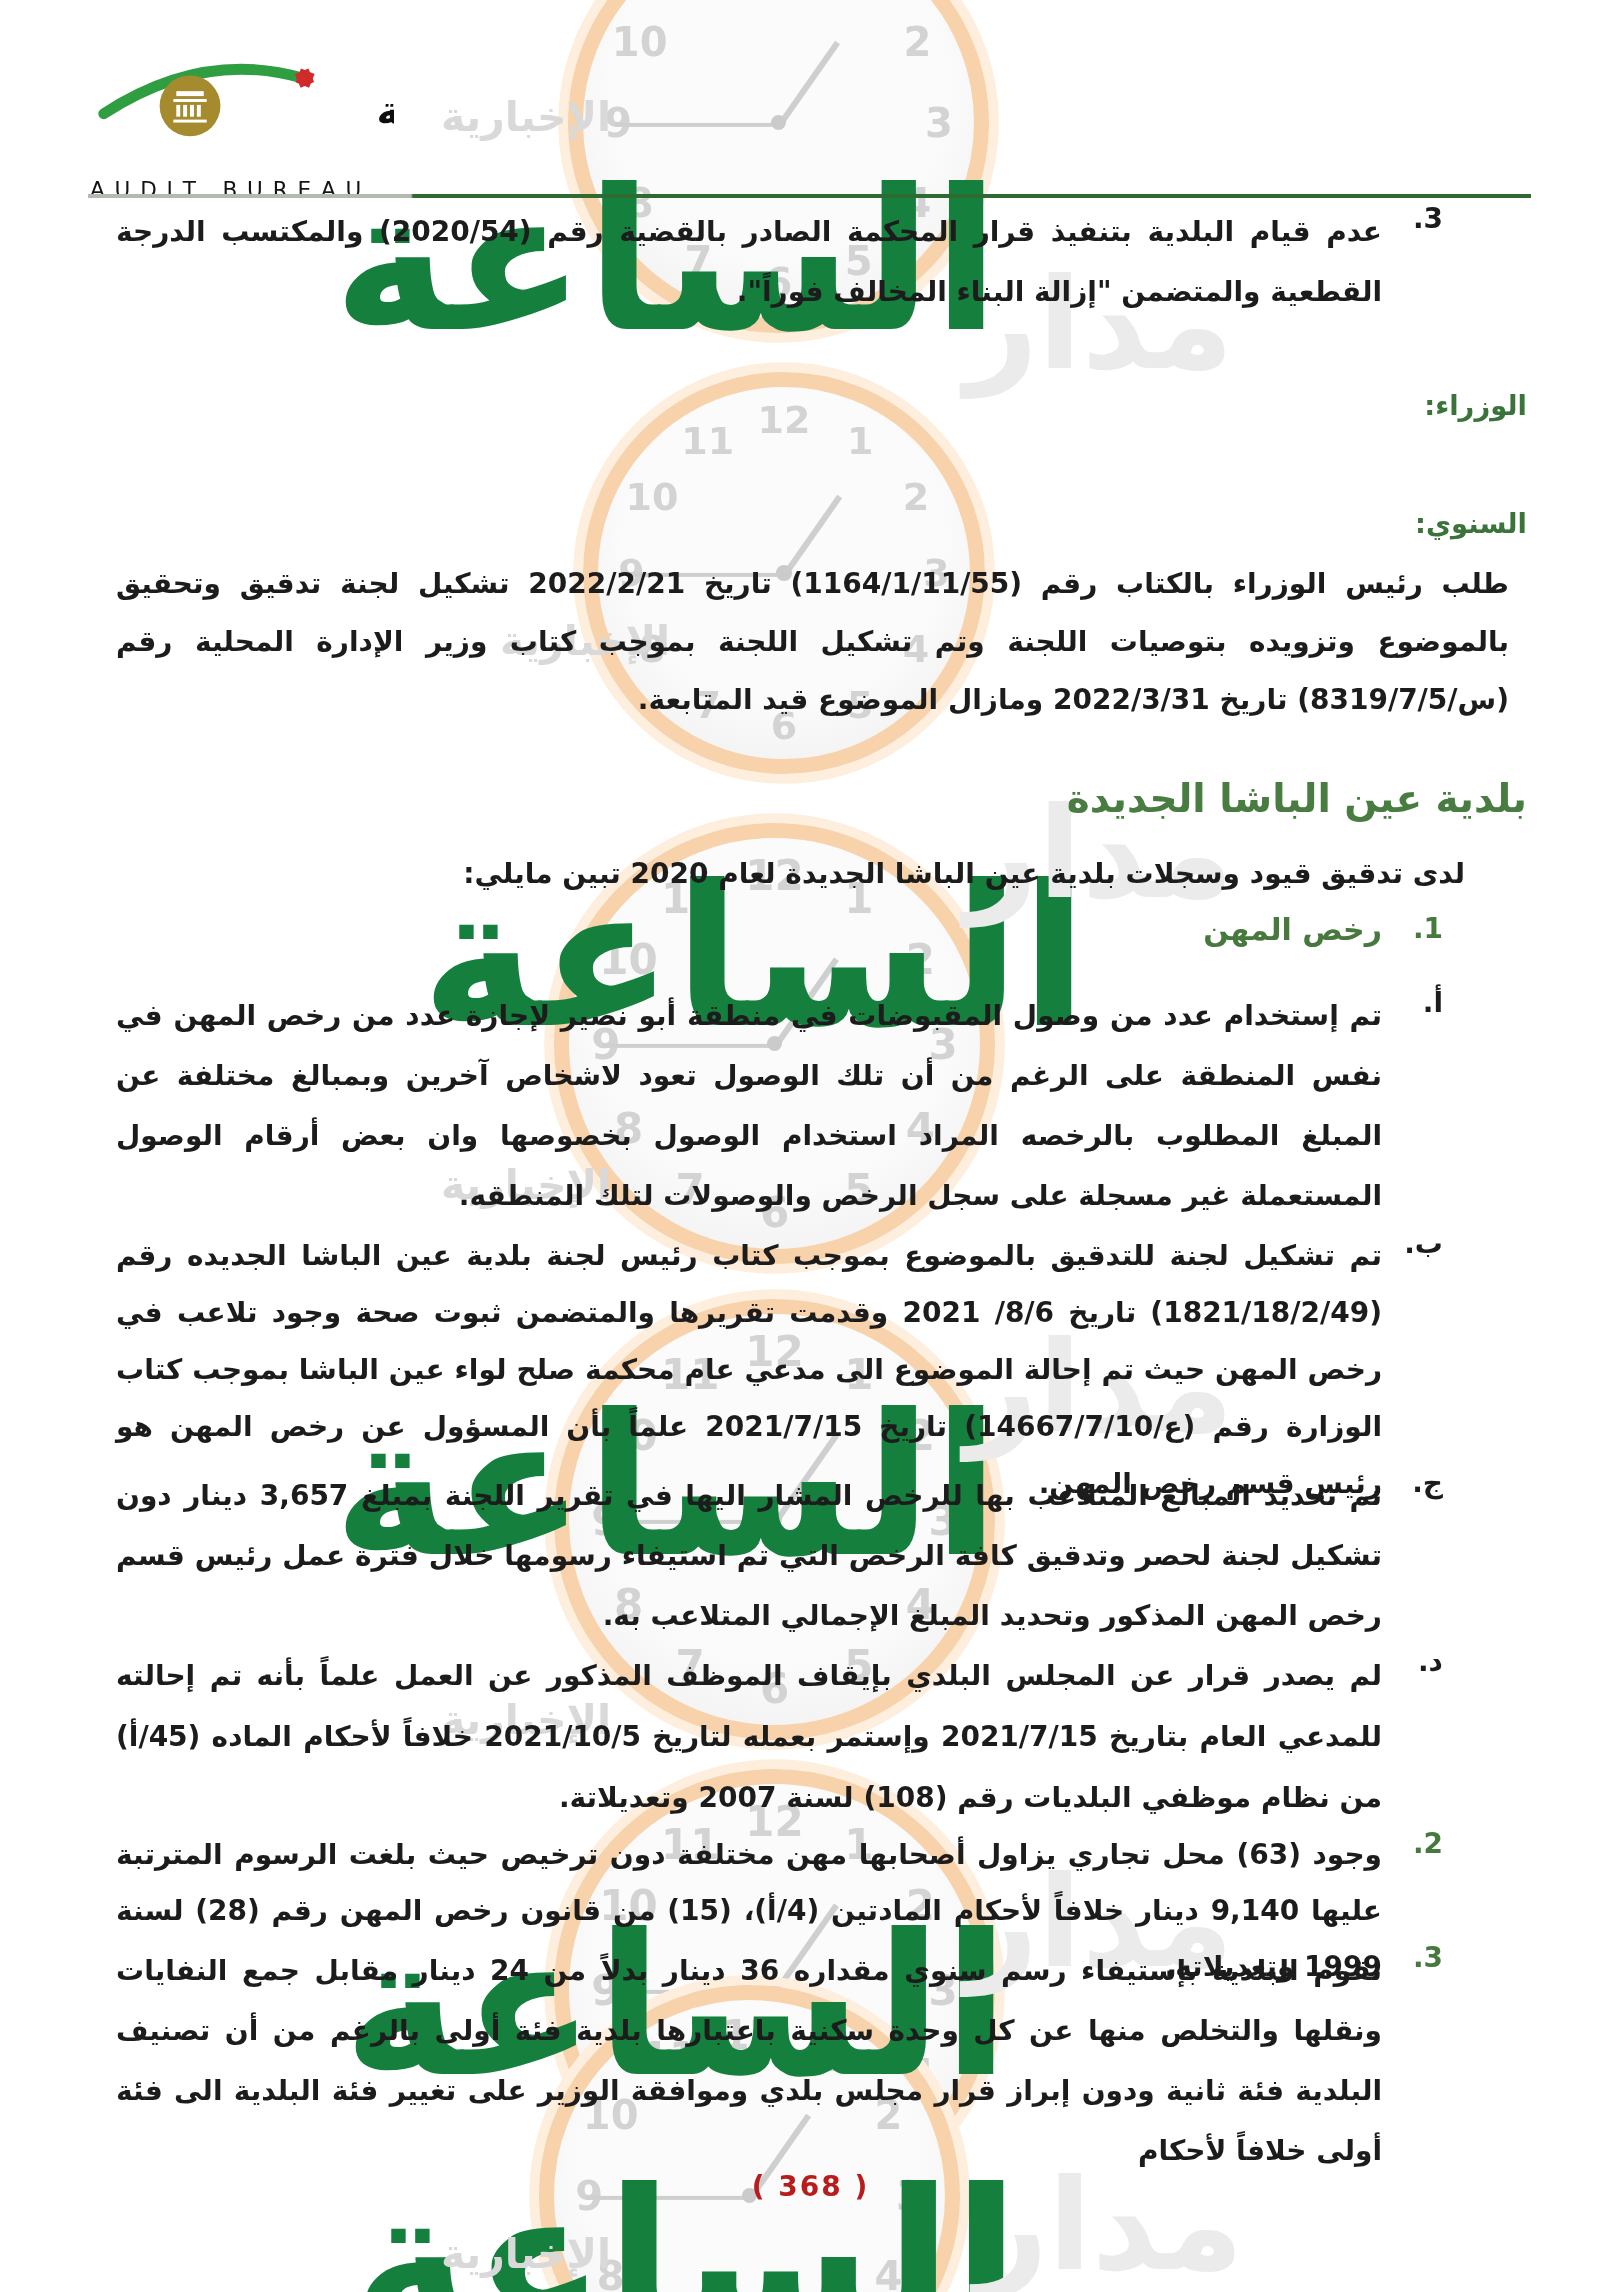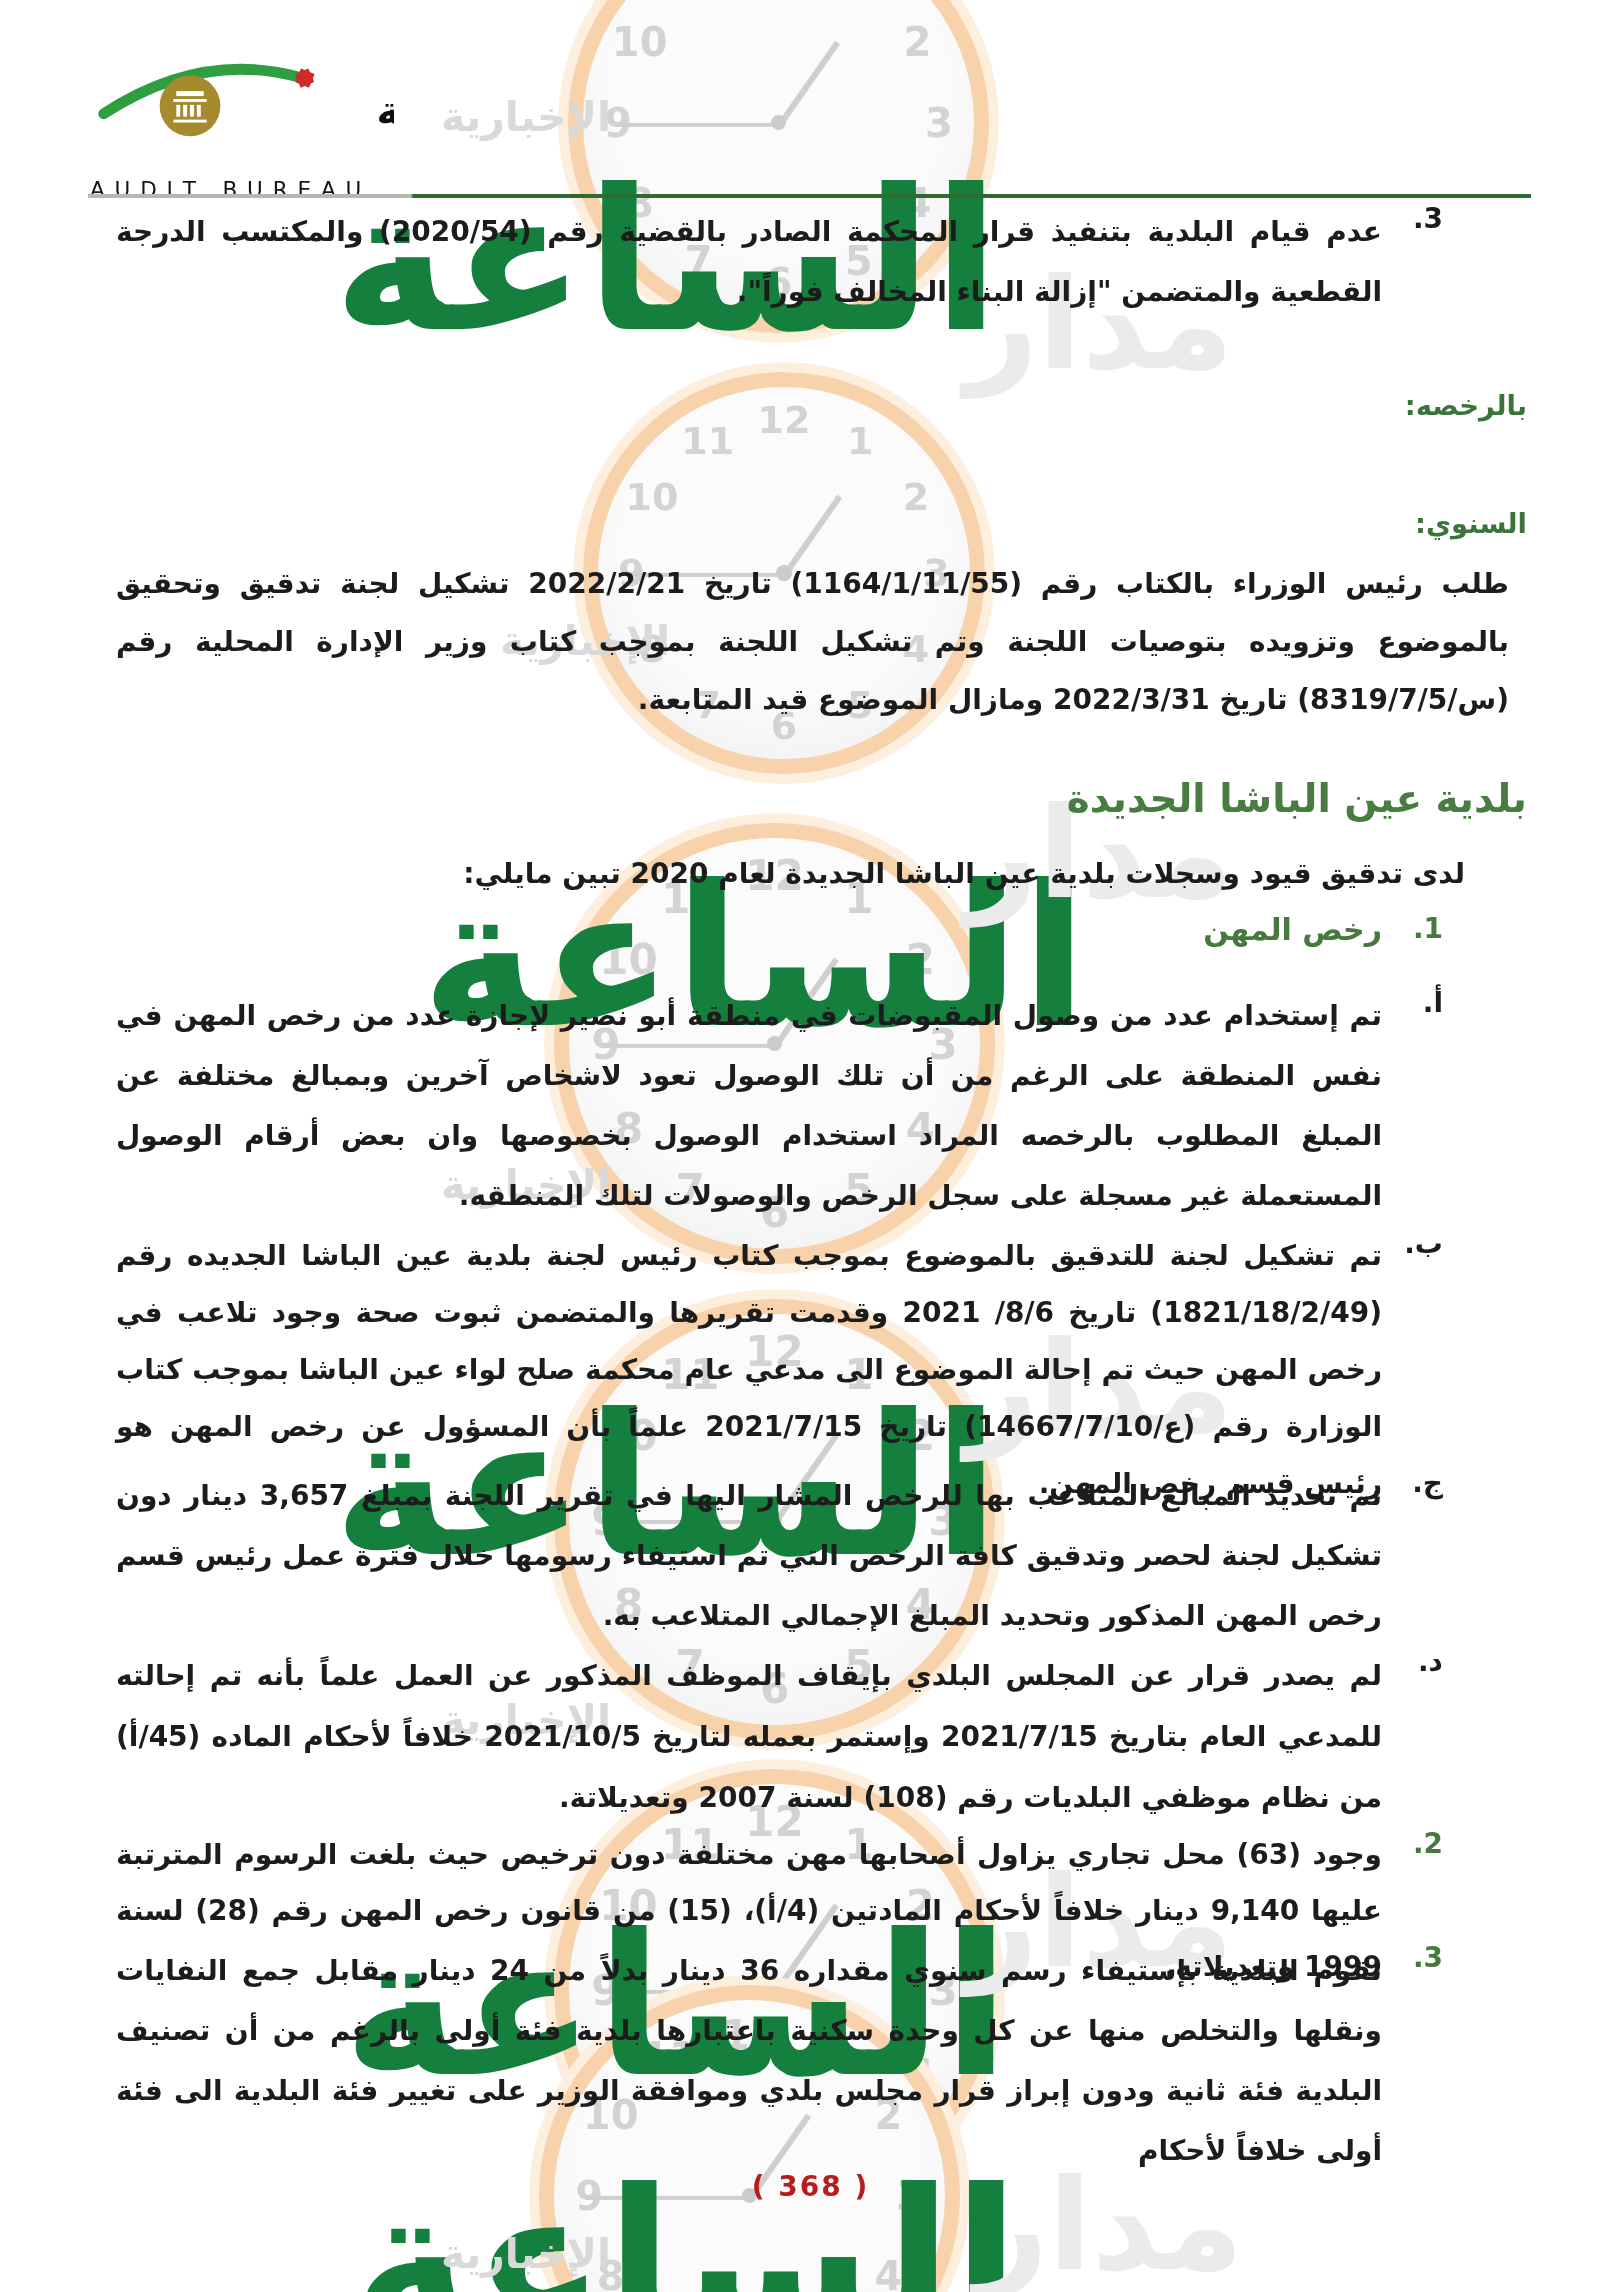--- a/index.html
+++ b/index.html
@@ -189,21 +189,21 @@
 
 
     <div class="abs rule"></div>
 
     <div class="abs item" style="top:202px;right:178px;left:116px;">
       <div class="marker">3.</div>
       <div class="item-text body-text" style="line-height:60px;">عدم قيام البلدية بتنفيذ قرار المحكمة الصادر بالقضية رقم (2020/54) والمكتسب الدرجة القطعية والمتضمن "إزالة البناء المخالف فوراً".</div>
     </div>
 
 
-    <div class="abs h-small" style="right:94px;top:390px;">بالرخصه:</div>
+    <div class="abs h-small" style="right:94px;top:390px;">الوزراء:</div>
 
     <div class="abs h-small" style="right:94px;top:508px;">السنوي:</div>
     <div class="abs body-text" style="right:112px;left:116px;top:555px;line-height:58px;">طلب رئيس الوزراء بالكتاب رقم (1164/1/11/55) تاريخ 2022/2/21 تشكيل لجنة تدقيق وتحقيق بالموضوع وتزويده بتوصيات اللجنة وتم تشكيل اللجنة بموجب كتاب وزير الإدارة المحلية رقم (س/8319/7/5) تاريخ 2022/3/31 ومازال الموضوع قيد المتابعة.</div>
 
     <div class="abs h-section" style="right:94px;top:776px;">بلدية عين الباشا الجديدة</div>
     <div class="abs body-text single" style="right:156px;left:116px;top:845px;line-height:57px;">لدى تدقيق قيود وسجلات بلدية عين الباشا الجديدة لعام 2020 تبين مايلي:</div>
 
     <div class="abs item" style="top:912px;right:178px;left:116px;">
       <div class="marker green-num">1.</div>
       <div class="item-text prof-label">رخص المهن</div>

